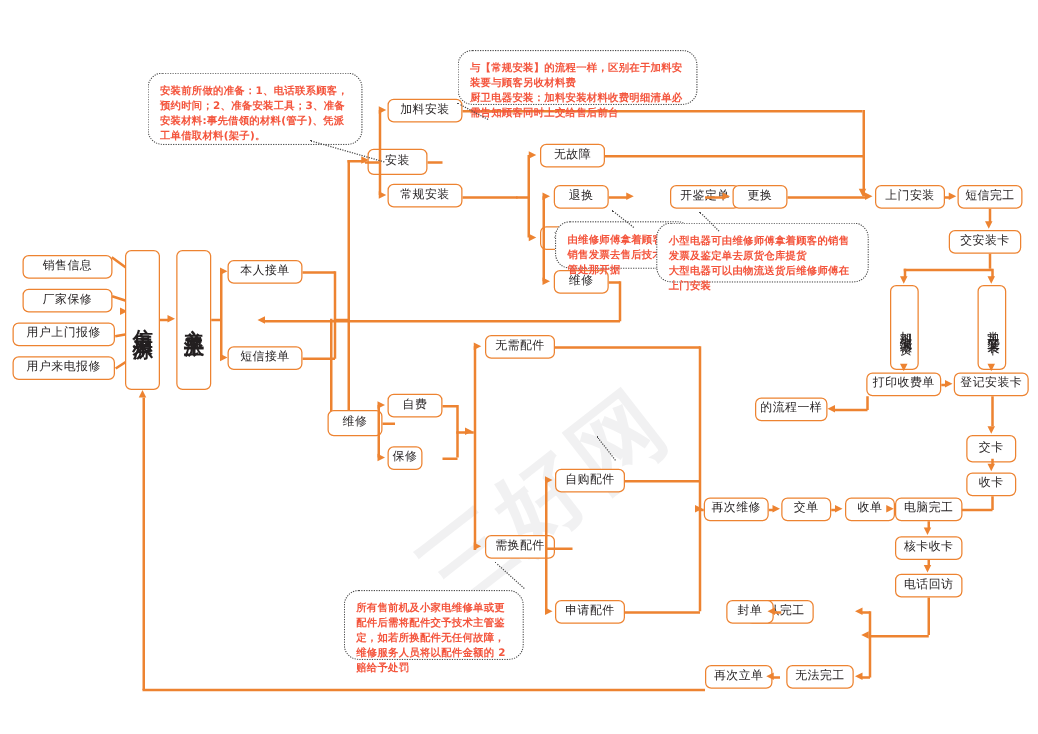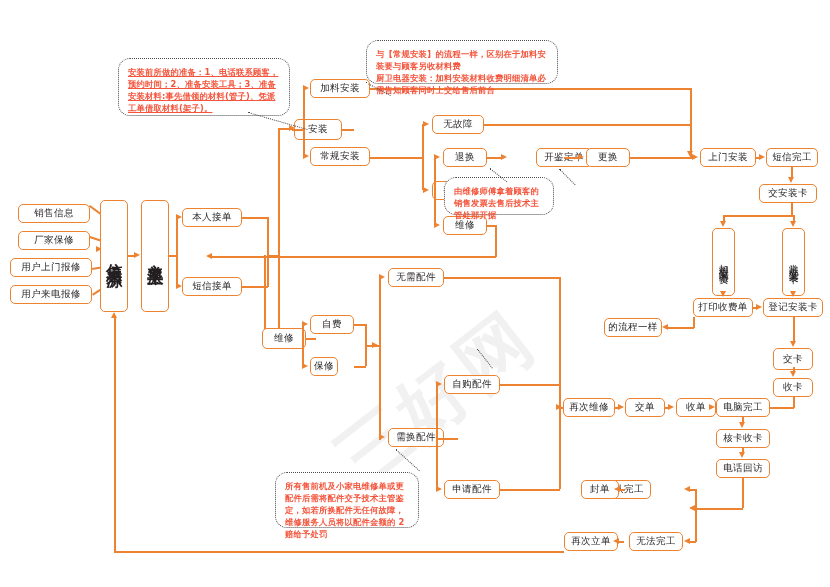--- a/index.html
+++ b/index.html
@@ -251,30 +251,32 @@
 
   <div class="ln lh" style="left:619px;top:489px;width:6px;"></div>
   <div class="ar l" style="left:614px;top:485.6px;"></div>
   <div class="ln lh" style="left:618px;top:541px;width:6px;"></div>
   <div class="ar l" style="left:613px;top:537.6px;"></div>
 
   <div class="ln lh" style="left:114px;top:551px;width:450px;"></div>
   <div class="ln lv" style="left:114px;top:318px;height:234px;"></div>
   <div class="ar u" style="left:111px;top:312px;"></div>
 
-  <div class="callout" style="left:118px;top:58px;width:172px;height:58px;text-decoration:underline;">安装前所做的准备：1、电话联系顾客，预约时间；2、准备安装工具；3、准备安装材料:事先借领的材料(管子)、凭派工单借取材料(架子)。</div>
+  <div class="callout" style="left:118px;top:58px;width:172px;height:58px;">安装前所做的准备：1、电话联系顾客，预约时间；2、准备安装工具；3、准备安装材料:事先借领的材料(管子)、凭派工单借取材料(架子)。</div>
   <div class="leader" style="left:248px;top:112px;width:62px;transform:rotate(16deg);"></div>
 
   <div class="callout" style="left:366px;top:40px;width:192px;height:44px;">与【常规安装】的流程一样，区别在于加料安装要与顾客另收材料费
 厨卫电器安装：加料安装材料收费明细清单必需告知顾客同时上交给售后前台</div>
   <div class="leader" style="left:366px;top:82px;width:28px;transform:rotate(28deg);"></div>
 
   <div class="callout" style="left:444px;top:177px;width:110px;height:38px;">由维修师傅拿着顾客的销售发票去售后技术主管处那开据</div>
   <div class="leader" style="left:490px;top:168px;width:22px;transform:rotate(38deg);"></div>
 
+  <div class="callout" style="left:525px;top:178px;width:170px;height:48px;">小型电器可由维修师傅拿着顾客的销售发票及鉴定单去原货仓库提货
+大型电器可以由物流送货后维修师傅在上门安装</div>
   <div class="leader" style="left:560px;top:169px;width:22px;transform:rotate(45deg);"></div>
 
   <div class="leader" style="left:478px;top:349px;width:24px;transform:rotate(52deg);"></div>
 
   <div class="callout" style="left:275px;top:472px;width:144px;height:56px;">所有售前机及小家电维修单或更配件后需将配件交予技术主管鉴定，如若所换配件无任何故障，维修服务人员将以配件金额的 2 赔给予处罚</div>
   <div class="leader" style="left:396px;top:449px;width:32px;transform:rotate(42deg);"></div>
 
 </div>
 
 </body></html>

